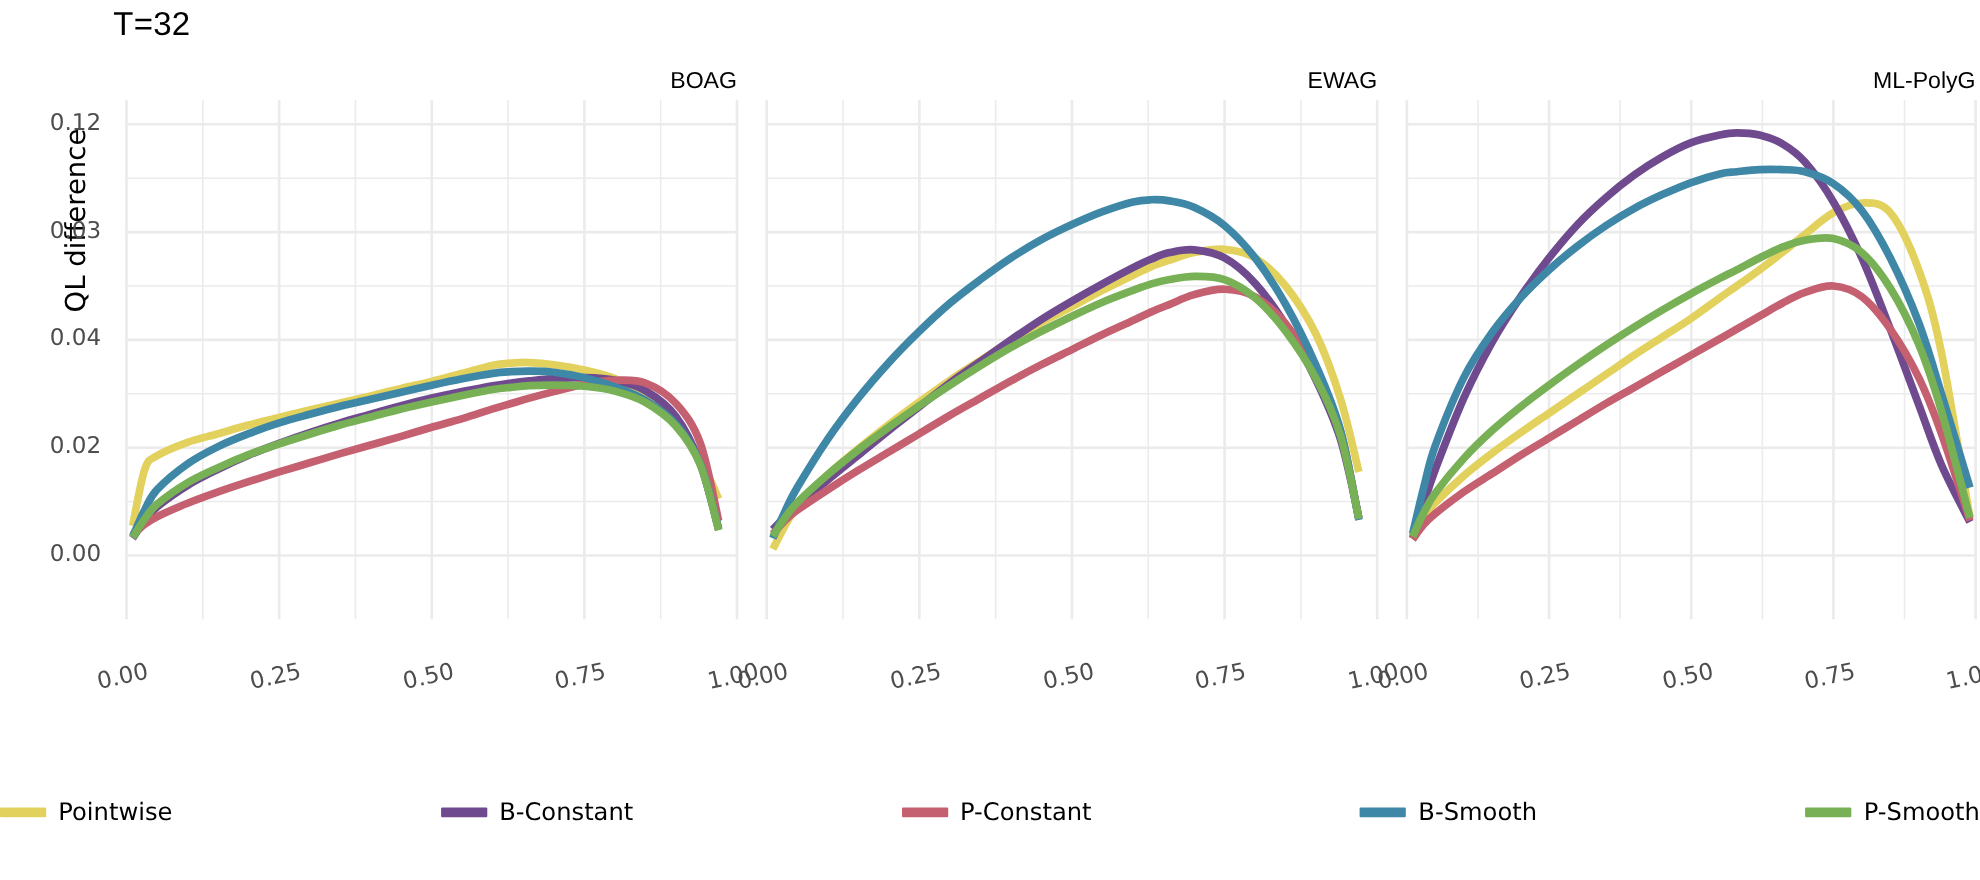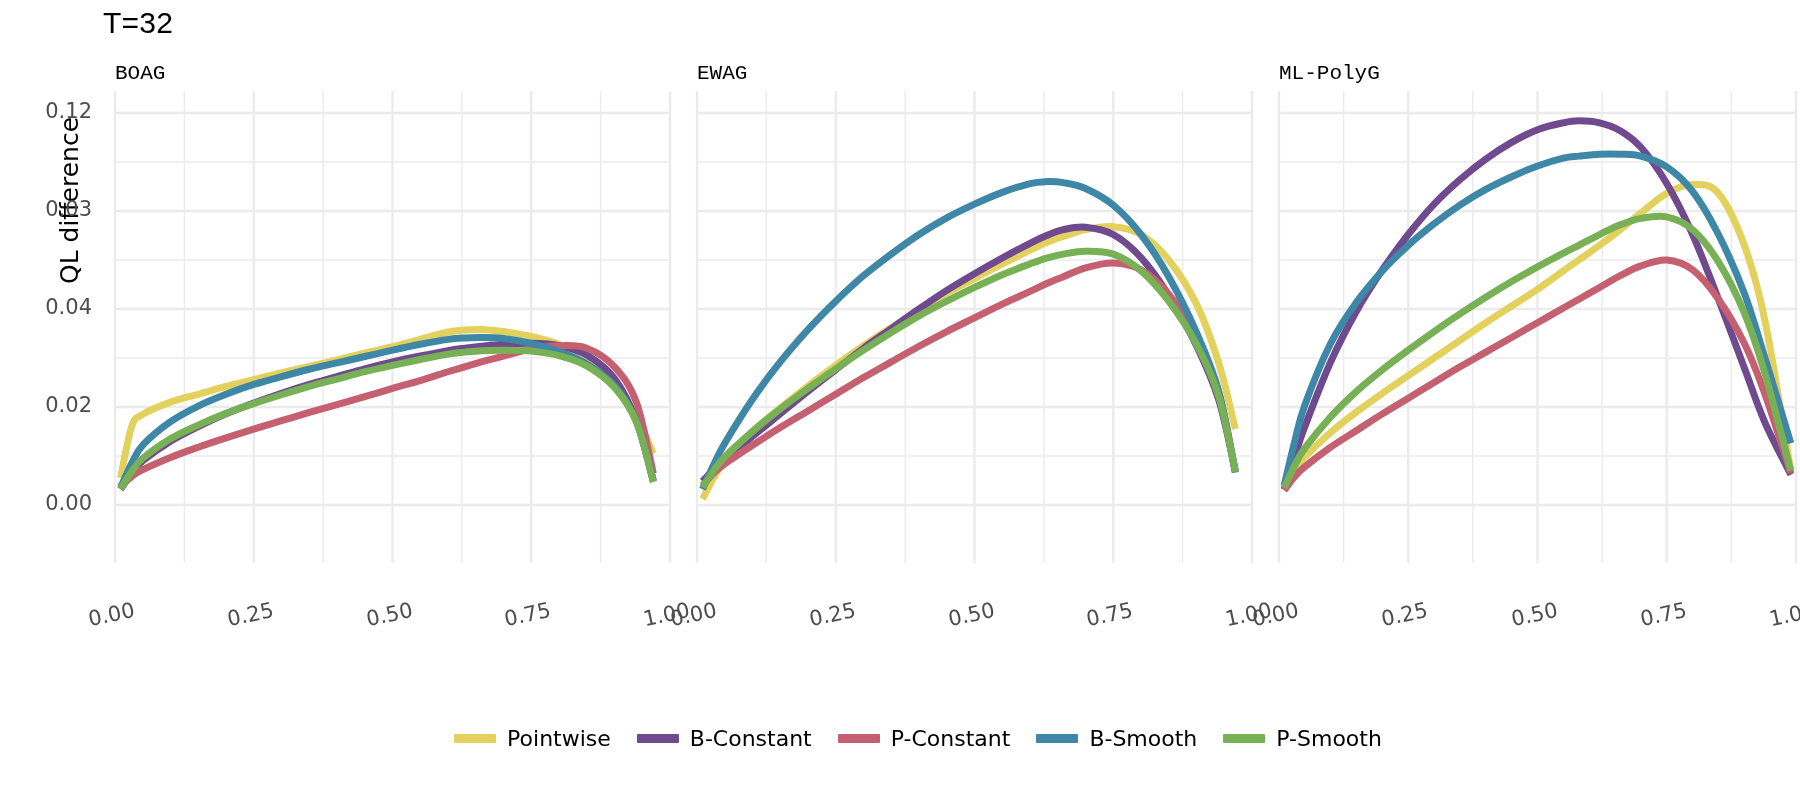--- a/index.html
+++ b/index.html
@@ -17,22 +17,22 @@
     font-size:30px;
     color:#000000;
     letter-spacing:0.2px;
     font-family:Liberation Sans, sans-serif;
   }
   .strip-label{
     position:absolute;
     top:62px;
     font-size:21px;
     color:#000000;
-    text-align:left;
-    font-family:Liberation Mono, monospace;
+    text-align:right;
+    font-family:Liberation Sans, sans-serif;
   }
   .ylab{
     position:absolute;
     left:-96px;
     top:186px;
     width:330px;
     transform:rotate(-90deg);
     transform-origin:center center;
     text-align:center;
     font-size:25px;
@@ -61,24 +61,23 @@
     color:#4d4d4d;
     transform:rotate(-12deg);
     transform-origin:right top;
     white-space:nowrap;
   }
   .legend{
     position:absolute;
     left:0;right:0;
     top:726px;
     display:flex;
-    justify-content:center;
+    justify-content:space-between;
     align-items:center;
     gap:26px;
-    padding-left:36px;
   }
   .legend-item{display:flex;align-items:center;gap:11px;}
   .legend-key{width:42px;height:9px;border-radius:1px;display:block;}
   .legend-text{font-size:22px;color:#000000;}
   svg{position:absolute;left:0;top:0;}
 </style>
 </head>
 <body>
 
 <div id="root">

